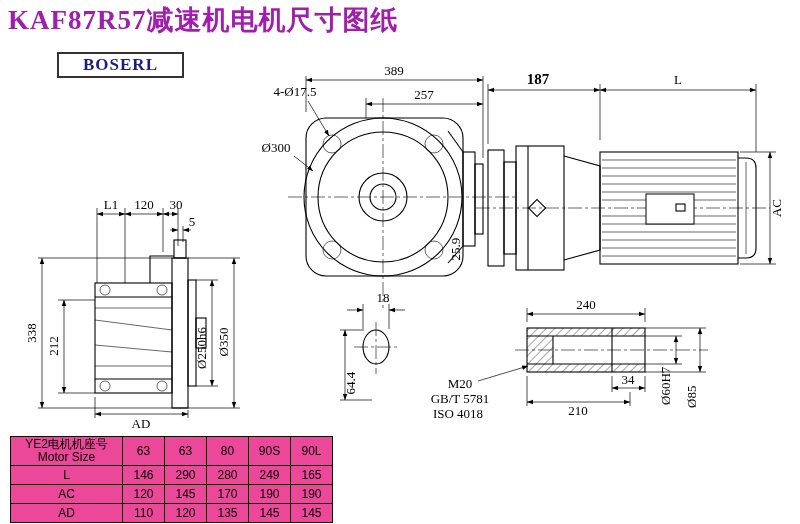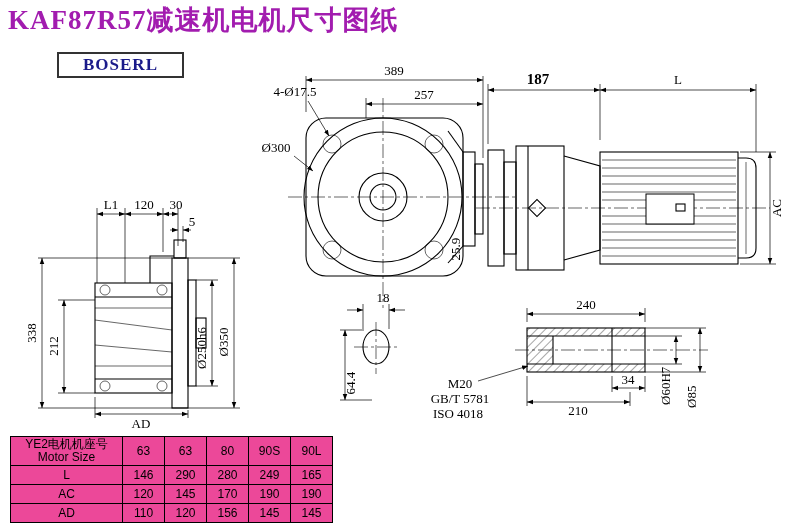--- a/index.html
+++ b/index.html
@@ -259,18 +259,18 @@
     <td class="num">120</td>
     <td class="num">145</td>
     <td class="num">170</td>
     <td class="num">190</td>
     <td class="num">190</td>
   </tr>
   <tr>
     <td>AD</td>
     <td class="num">110</td>
     <td class="num">120</td>
-    <td class="num">156</td>
+    <td class="num">135</td>
     <td class="num">145</td>
     <td class="num">145</td>
   </tr>
 </tbody>
   </table>
 
 </body></html>

